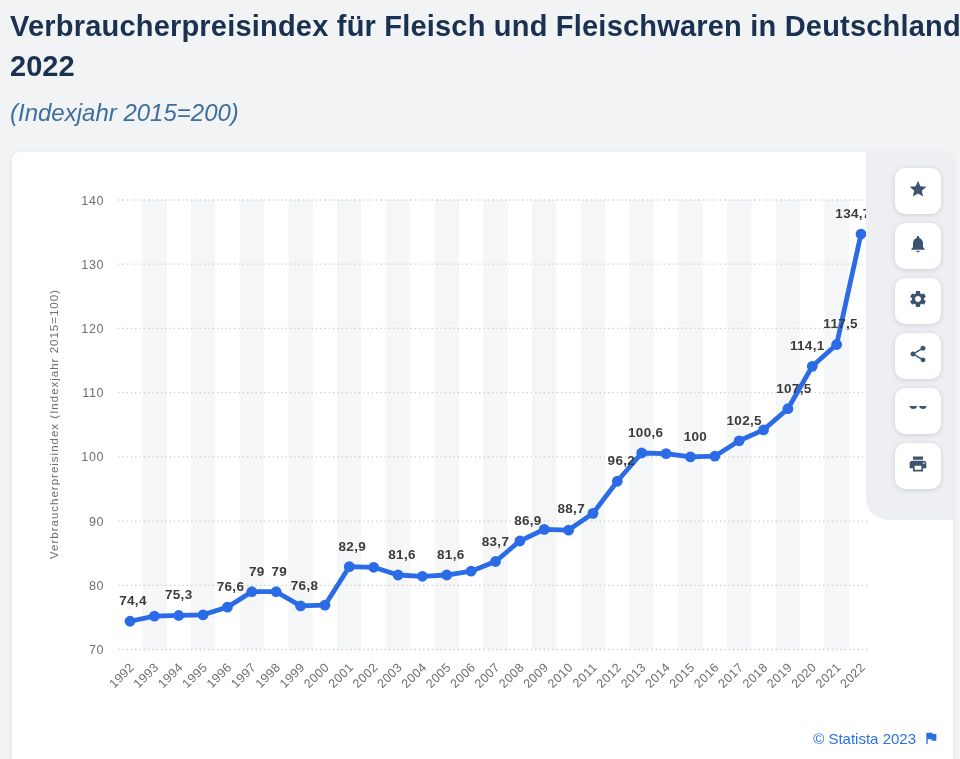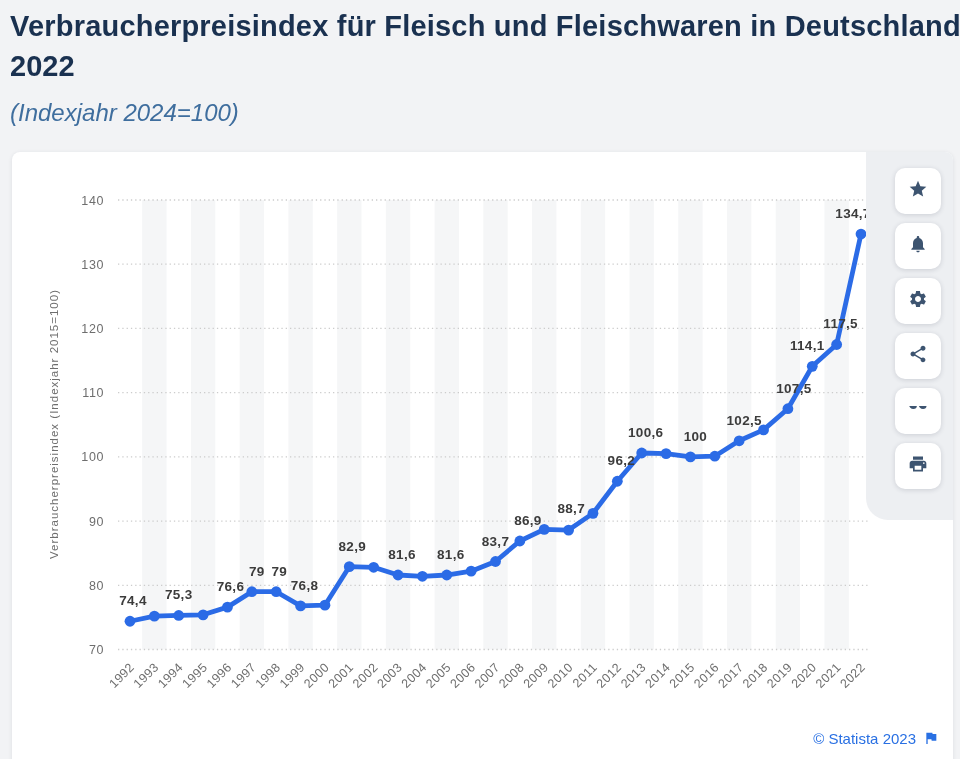--- a/index.html
+++ b/index.html
@@ -32,21 +32,21 @@
   .copyright a { color:#2970e3; text-decoration:none; cursor:pointer; }
   .flag-btn { width:16px; height:16px; cursor:pointer; }
   .flag-btn svg { width:16px; height:16px; fill:#2970e3; }
 </style>
 </head>
 <body>
 
 <div class="header">
   <div class="title-line1">Verbraucherpreisindex für Fleisch und Fleischwaren in Deutschland bis</div>
   <div class="title-line2">2022</div>
-  <div class="subtitle">(Indexjahr 2024=100)</div>
+  <div class="subtitle">(Indexjahr 2015=200)</div>
 </div>
 
 <div class="card">
   <svg id="chart-svg" class="chart-svg" width="880" height="600" viewBox="0 0 880 600">
       <rect x="130.18335000000002" y="48" width="24.3667" height="449.498" fill="#f5f6f7"></rect>
       <rect x="178.91675" y="48" width="24.3667" height="449.498" fill="#f5f6f7"></rect>
       <rect x="227.65015000000002" y="48" width="24.3667" height="449.498" fill="#f5f6f7"></rect>
       <rect x="276.38355" y="48" width="24.3667" height="449.498" fill="#f5f6f7"></rect>
       <rect x="325.11695" y="48" width="24.3667" height="449.498" fill="#f5f6f7"></rect>
       <rect x="373.85035" y="48" width="24.3667" height="449.498" fill="#f5f6f7"></rect>

